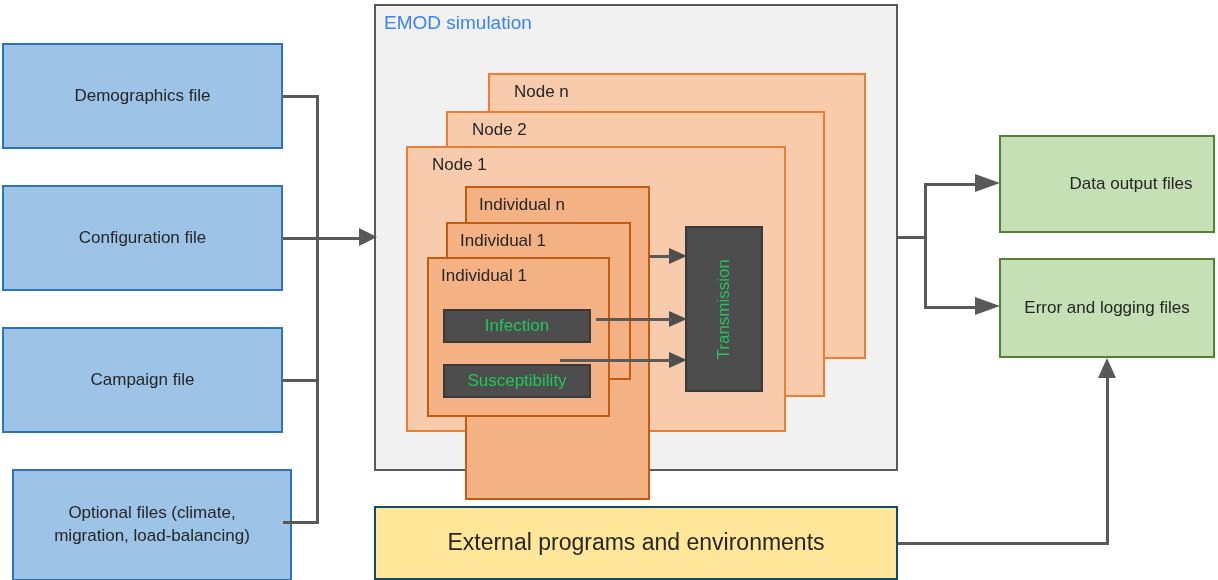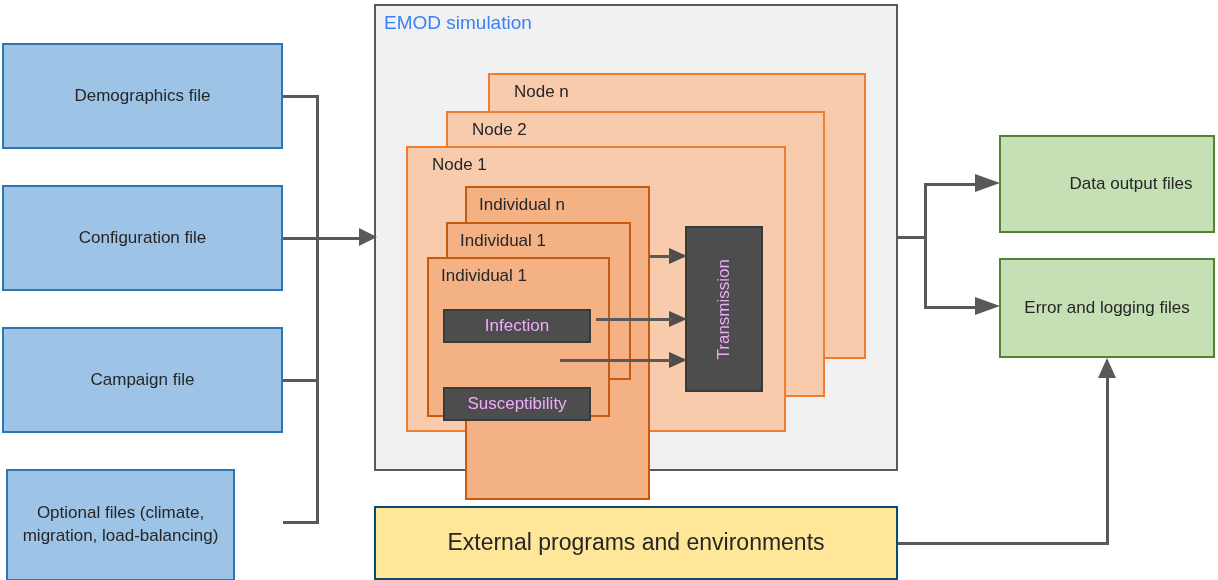--- a/index.html
+++ b/index.html
@@ -65,21 +65,21 @@
     justify-content:flex-start;
     font-size:17px;
   }
   .indiv-box > .indiv-label{
     padding:6px 0 0 12px;
   }
   
   .dark-box{
     background:#4d4d4d;
     border:2px solid #3a3a3a;
-    color:#f0abfc;
+    color:#22c55e;
     font-size:17px;
   }
   .vertical-text{
     writing-mode:vertical-rl;
     transform:rotate(180deg);
     white-space:nowrap;
   }
   
   .output-box{
     background:#c5e0b4;
@@ -117,21 +117,21 @@
   </div>
 
   <div class="box input-box" style="left:2px;  top:185px; width:281px; height:106px;">
     <span>Configuration file</span>
   </div>
 
   <div class="box input-box" style="left:2px;  top:327px; width:281px; height:106px;">
     <span>Campaign file</span>
   </div>
 
-  <div class="box input-box" style="left:6px;  top:469px; width:229px; height:112px;">
+  <div class="box input-box" style="left:12px;  top:469px; width:280px; height:112px;">
     <span>Optional files (climate,
 migration, load-balancing)</span>
   </div>
 
   <div class="line line-h" style="left:283px; top:95px;  width:36px;"></div>
   <div class="line line-h" style="left:283px; top:237px; width:36px;"></div>
   <div class="line line-h" style="left:283px; top:379px; width:36px;"></div>
   <div class="line line-h" style="left:283px; top:521px; width:36px;"></div>
 
   <div class="line line-v" style="left:316px; top:95px;  height:429px;"></div>
@@ -162,21 +162,21 @@
   </div>
 
   <div class="box indiv-box" style="left:427px; top:257px; width:183px; height:160px;">
     <span class="indiv-label">Individual 1</span>
   </div>
 
   <div class="box dark-box" style="left:443px; top:309px; width:148px; height:34px;">
     <span>Infection</span>
   </div>
 
-  <div class="box dark-box" style="left:443px; top:364px; width:148px; height:34px;margin-top:23px;">
+  <div class="box dark-box" style="left:443px; top:364px; width:148px; height:34px;">
     <span>Susceptibility</span>
   </div>
 
   <div class="box dark-box" style="left:685px; top:226px; width:78px; height:166px;">
     <span class="vertical-text">Transmission</span>
   </div>
 
   <div class="box output-box" style="left:999px; top:135px; width:216px; height:98px;padding-left:48px;">
     <span>Data output files</span>
   </div>

